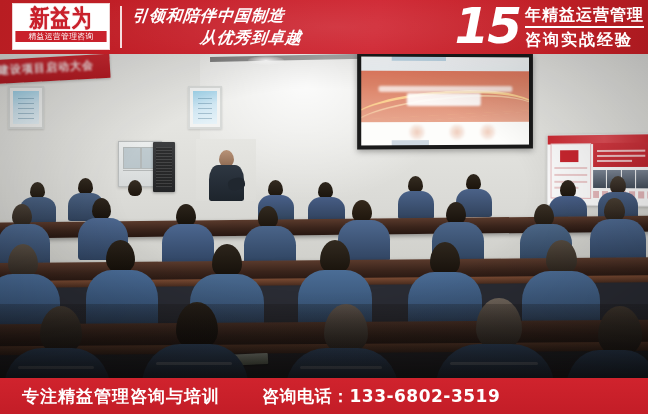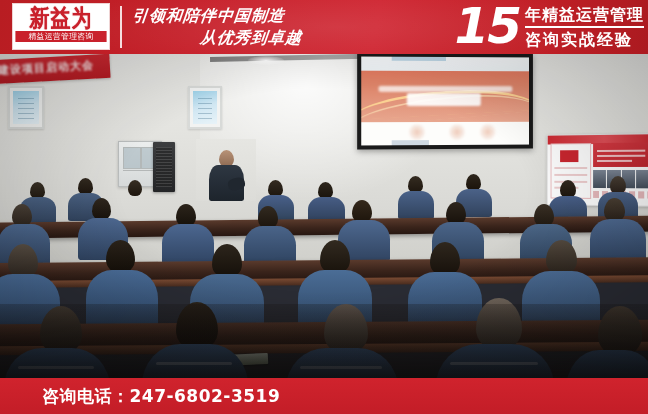--- a/index.html
+++ b/index.html
@@ -369,18 +369,19 @@
       <div class="collar" style="left:156px;top:308px;width:76px;"></div>
       <div class="collar" style="left:300px;top:312px;width:82px;"></div>
       <div class="collar" style="left:450px;top:308px;width:88px;"></div>
     </div>
 
     <div class="dark-floor"></div>
     <div class="vignette"></div>
   </div>
 
   <div class="footer">
+    <div class="footer-l">专注精益管理咨询与培训</div>
     <div class="footer-r">
-      <span>咨询电话：</span><span>247-6802-3519</span>
+      <span>咨询电话：</span><span>133-6802-3519</span>
     </div>
   </div>
 
 </div>
 
 </body></html>

